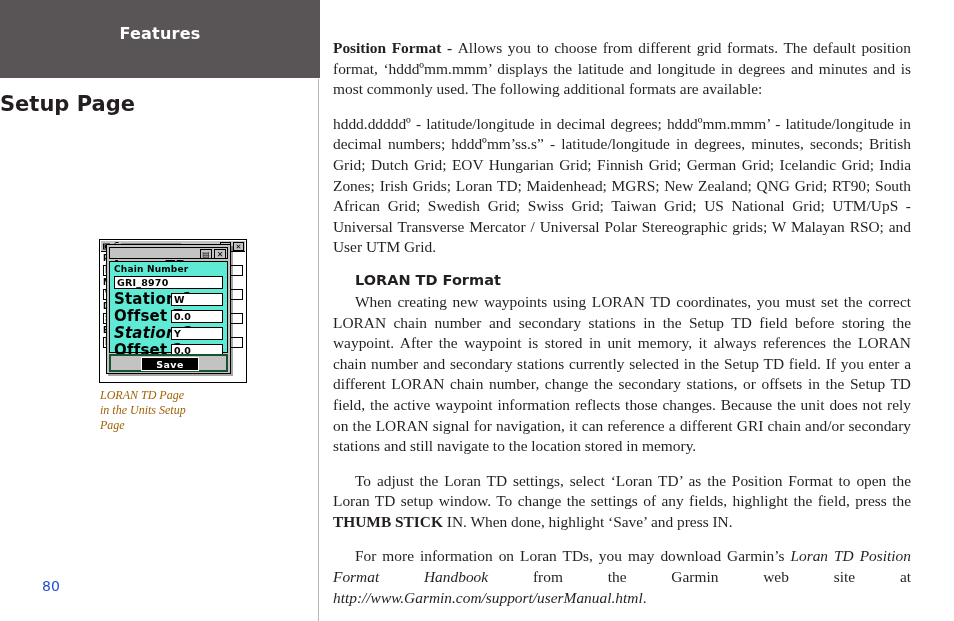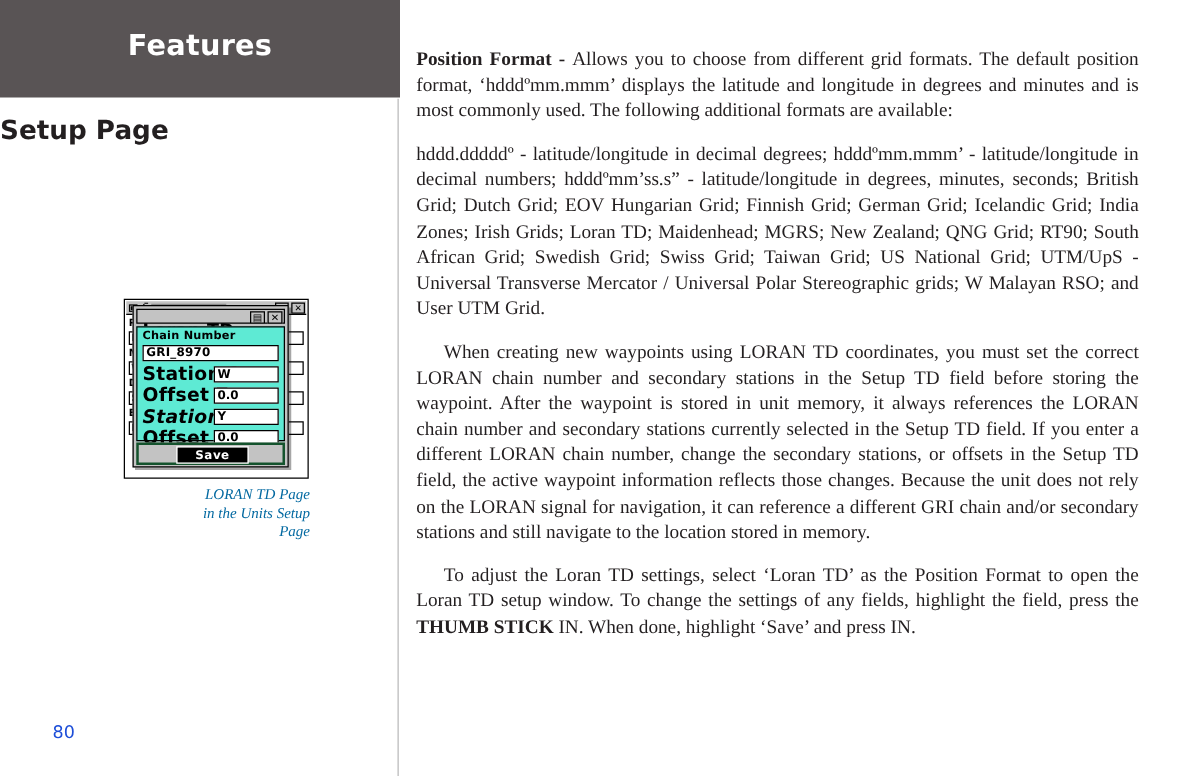--- a/index.html
+++ b/index.html
@@ -13,21 +13,21 @@
   
   .header-bar{
     position:absolute;left:0;top:0;width:320px;height:78px;
     background:#595455;
   }
   .header-title{
     position:absolute;left:0;top:24px;width:320px;
     text-align:center;
     font-family:"DejaVu Sans", sans-serif;
     font-weight:bold;
-    font-size:23px;
+    font-size:16px;
     color:#ffffff;
     letter-spacing:.2px;
   }
   .page-subtitle{
     position:absolute;left:0;top:92px;width:320px;
     text-align:left;
     font-family:"DejaVu Sans", sans-serif;
     font-weight:bold;
     font-size:21px;
     color:#231f20;
@@ -164,25 +164,25 @@
     background:#000;
     border:1px solid #000;
     box-sizing:border-box;
     color:#fff;
     font-size:9.5px;font-weight:bold;line-height:11px;
     text-align:center;letter-spacing:.4px;
     outline:1px solid #fff;
   }
   .caption{
     position:absolute;left:100px;top:388px;width:148px;
-    text-align:right;
+    text-align:left;
     font-family:"Liberation Serif", serif;
     font-style:italic;
     font-size:12px;
-    color:#0369a1;
+    color:#a16207;
     line-height:15px;
   }
 
   
   .body-col{
     position:absolute;left:333px;top:38px;width:578px;
     color:#231f20;
   }
   .body-col p{
     margin:0 0 14px 0;
@@ -282,18 +282,20 @@
   <span>in the Units Setup</span><br>
   <span>Page</span>
 </div>
 
 <div class="body-col">
 
   <p><b>Position Format - </b><span>Allows you to choose from different grid formats.  The default position format, ‘hdddºmm.mmm’ displays the latitude and longitude in degrees and minutes and is most commonly used.  The following additional formats are available:</span></p>
 
   <p><span>hddd.dddddº - latitude/longitude in decimal degrees; hdddºmm.mmm’ - latitude/longitude in decimal numbers; hdddºmm’ss.s” - latitude/longitude in degrees, minutes, seconds; British Grid; Dutch Grid; EOV Hungarian Grid; Finnish Grid; German Grid; Icelandic Grid; India Zones; Irish Grids; Loran TD; Maidenhead; MGRS; New Zealand; QNG Grid; RT90; South African Grid; Swedish Grid; Swiss Grid; Taiwan Grid; US National Grid; UTM/UpS - Universal Transverse Mercator / Universal Polar Stereographic grids; W Malayan RSO; and User UTM Grid.</span></p>
 
+  <div class="sec-head">LORAN TD Format</div>
 
   <p class="indent"><span>When creating new waypoints using LORAN TD coordinates, you must set the correct LORAN chain number and secondary stations in the Setup TD field before storing the waypoint.  After the waypoint is stored in unit memory, it always references the LORAN chain number and secondary stations currently selected in the Setup TD field.  If you enter a different LORAN chain number, change the secondary stations, or offsets in the Setup TD field, the active waypoint information reflects those changes.  Because the unit does not rely on the LORAN signal for navigation, it can reference a different GRI chain and/or secondary stations and still navigate to the location stored in memory.</span></p>
 
   <p class="indent"><span>To adjust the Loran TD settings, select ‘Loran TD’ as the Position Format to open the Loran TD setup window.  To change the settings of any fields, highlight the field, press the </span><b>THUMB STICK</b><span> IN.  When done, highlight ‘Save’ and press IN.</span></p>
 
+  <p class="indent"><span>For more information on Loran TDs, you may download Garmin’s </span><i>Loran TD Position Format Handbook</i><span> from the Garmin web site at </span><i>http://www.Garmin.com/support/userManual.html</i><span>.</span></p>
 </div>
 
 </body></html>

